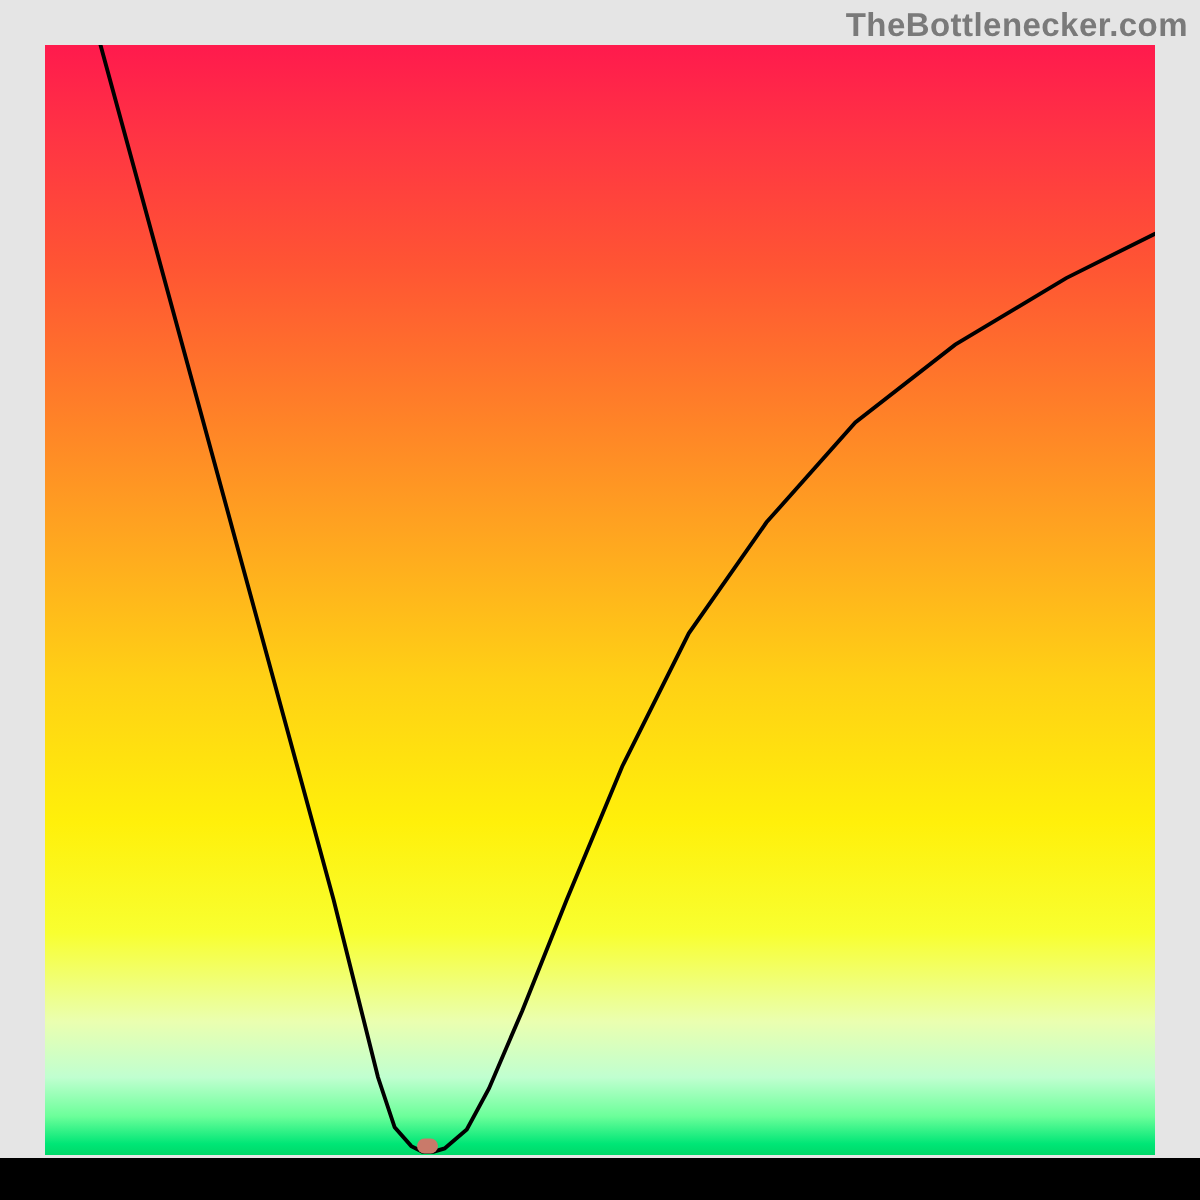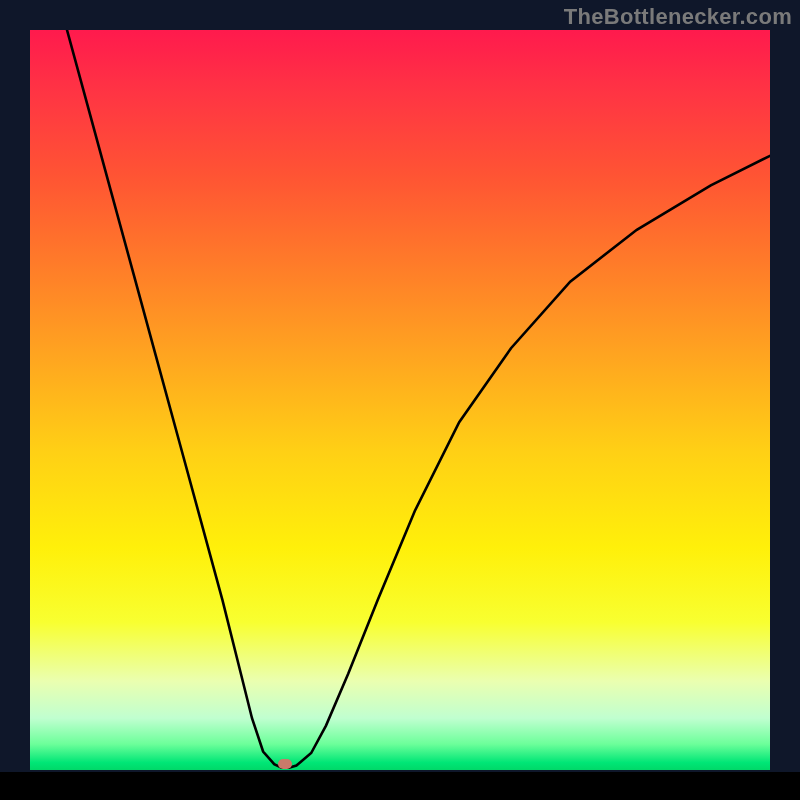--- a/index.html
+++ b/index.html
@@ -1,21 +1,21 @@
 <!DOCTYPE html>
 <html><head>
 <meta charset="utf-8">
 <style>
   * { margin: 0; padding: 0; box-sizing: border-box; }
   html, body { width: 800px; height: 800px; overflow: hidden; background: #000; }
   .frame {
     position: relative;
     width: 800px;
     height: 772px;
-    background: #0f172a;
+    background: #e5e5e5;
     text-decoration: underline;
   }
   .plot-area {
     position: absolute;
     left: 30px;
     top: 30px;
     width: 740px;
     height: 740px;
     background: linear-gradient(
       to bottom,

